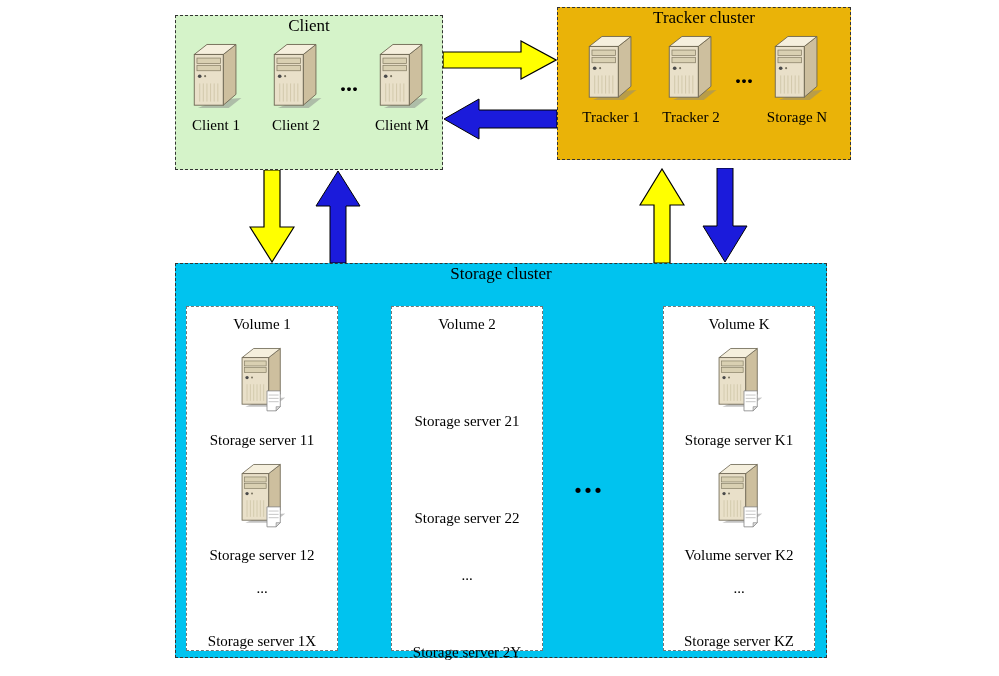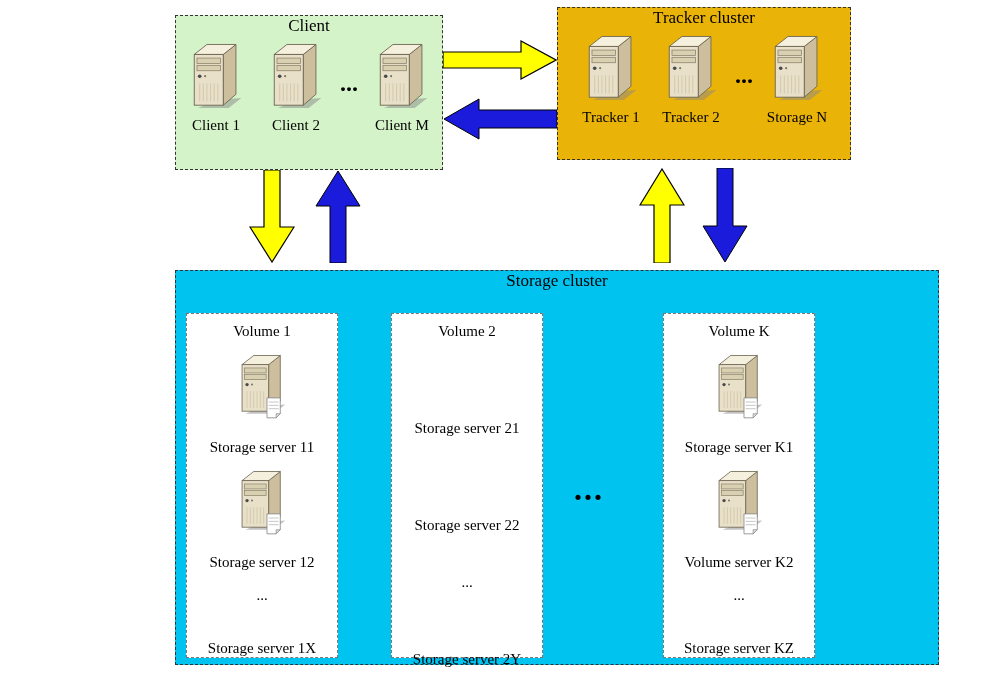--- a/index.html
+++ b/index.html
@@ -3,21 +3,21 @@
 <meta charset="utf-8">
 <style>
   * { margin:0; padding:0; box-sizing:border-box; }
   html,body { background:#fff; }
   body { font-family:"Liberation Serif", serif; color:#000; }
   .stage { position:relative; width:999px; height:676px; background:#fff; overflow:hidden; }
 
   .box { position:absolute; }
   .client-box  { left:175px; top:15px;  width:268px; height:155px; background:#d5f3c9; border:1.5px dashed #333; }
   .tracker-box { left:557px; top:7px;  width:294px; height:153px; background:#eab308; border:1.5px dashed #333; }
-  .storage-box { left:175px; top:270px; width:764px; height:395px; background:#00c3ef; border:1.5px dashed #333; }
+  .storage-box { left:175px; top:263px; width:652px; height:395px; background:#00c3ef; border:1.5px dashed #333; }
 
   .box-title { text-align:center; font-size:17px; }
 
   .icon-row { display:flex; justify-content:center; align-items:flex-start; margin-top:5px; }
   .unit { display:flex; flex-direction:column; align-items:center; width:80px; }
   .server-icon { width:58px; height:74px; display:block; }
   .unit-label { font-size:15px; margin-top:2px; white-space:nowrap; }
   .row-ellipsis { font-size:24px; font-weight:bold; line-height:1; margin-top:30px; width:26px; text-align:center; }
 
   .volume { position:absolute; top:42px; width:152px; height:345px; background:#fff; border:1px dashed #777;

